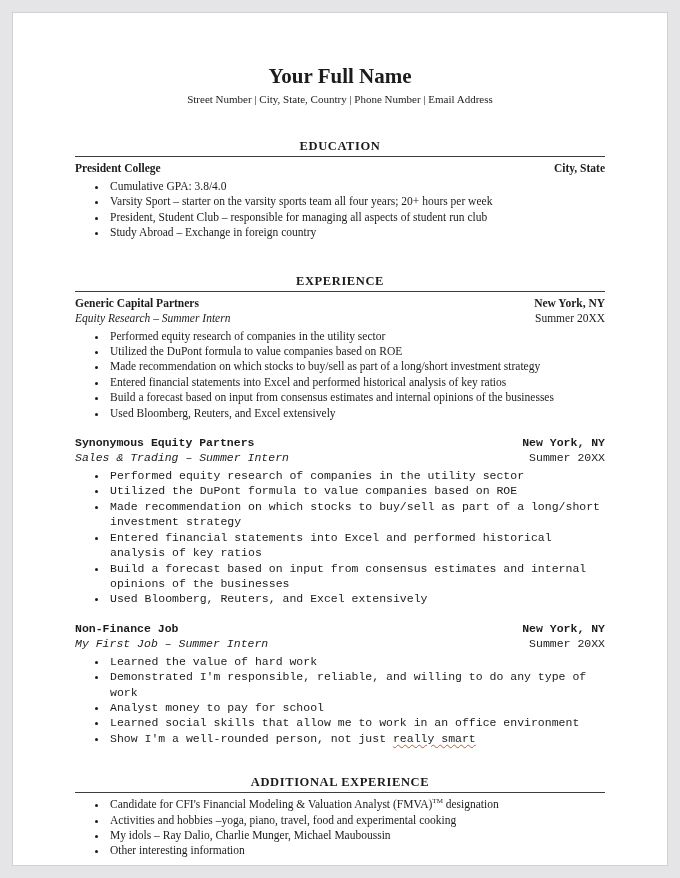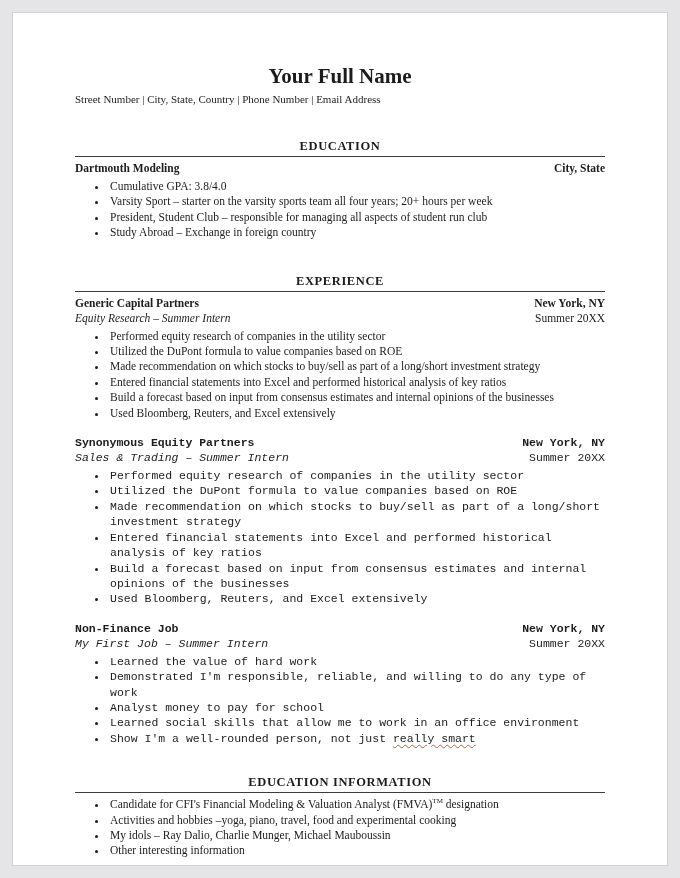--- a/index.html
+++ b/index.html
@@ -10,21 +10,21 @@
     color:#1c1c1c;
     -webkit-font-smoothing:antialiased;
   }
   .frame { box-sizing:border-box; width:680px; height:878px; padding:12px; }
   .page {
     box-sizing:border-box; width:100%; height:100%;
     background:#ffffff; border:1px solid #d2d2d4;
     padding:50px 62px 0 62px; overflow:hidden;
   }
   .name { margin:0; font-size:21px; font-weight:bold; text-align:center; line-height:26px; }
-  .contact { margin-top:3px; font-size:11px; line-height:14px;font-family:Liberation Serif, serif; }
+  .contact { margin-top:3px; font-size:11px; text-align:center; line-height:14px;font-family:Liberation Serif, serif; }
 
   section.resume-section { margin-top:33px; }
   section.resume-section.experience { }
   section.resume-section.additional { margin-top:29px; }
 
   .sec-heading {
     margin:0; font-size:12.5px; font-weight:bold; letter-spacing:0.6px;
     line-height:15px; padding-bottom:2px; border-bottom:1px solid #3c3c3c;text-align:center;
   }
   .entry { margin-top:4px; }
@@ -56,21 +56,21 @@
 
     <header>
       <h1 class="name">Your Full Name</h1>
       <div class="contact">Street Number | City, State, Country | Phone Number | Email Address</div>
     </header>
 
     <section class="resume-section education">
       <h2 class="sec-heading">EDUCATION</h2>
       <div class="entry">
         <div class="hdr-row">
-          <span class="org">Dartmouth Modeling</span>
+          <span class="org">President College</span>
           <span class="loc">City, State</span>
         </div>
         <ul class="bullets">
           <li>Cumulative GPA: 3.8/4.0</li>
           <li>Varsity Sport – starter on the varsity sports team all four years; 20+ hours per week</li>
           <li>President, Student Club – responsible for managing all aspects of student run club</li>
           <li>Study Abroad – Exchange in foreign country</li>
         </ul>
       </div>
     </section>
@@ -129,21 +129,21 @@
           <li>Learned the value of hard work</li>
           <li>Demonstrated I'm responsible, reliable, and willing to do any type of work</li>
           <li>Analyst money to pay for school</li>
           <li>Learned social skills that allow me to work in an office environment</li>
           <li><span>Show I'm a well-rounded person, not just </span><span class="squiggle">really smart</span></li>
         </ul>
       </div>
     </section>
 
     <section class="resume-section additional">
-      <h2 class="sec-heading">EDUCATION INFORMATION</h2>
+      <h2 class="sec-heading">ADDITIONAL EXPERIENCE</h2>
       <div class="entry">
         <ul class="bullets">
           <li><span>Candidate for CFI's Financial Modeling &amp; Valuation Analyst (FMVA)</span><sup class="tm">TM</sup><span> designation</span></li>
           <li>Activities and hobbies –yoga, piano, travel, food and experimental cooking</li>
           <li>My idols – Ray Dalio, Charlie Munger, Michael Mauboussin</li>
           <li>Other interesting information</li>
         </ul>
       </div>
     </section>
 

